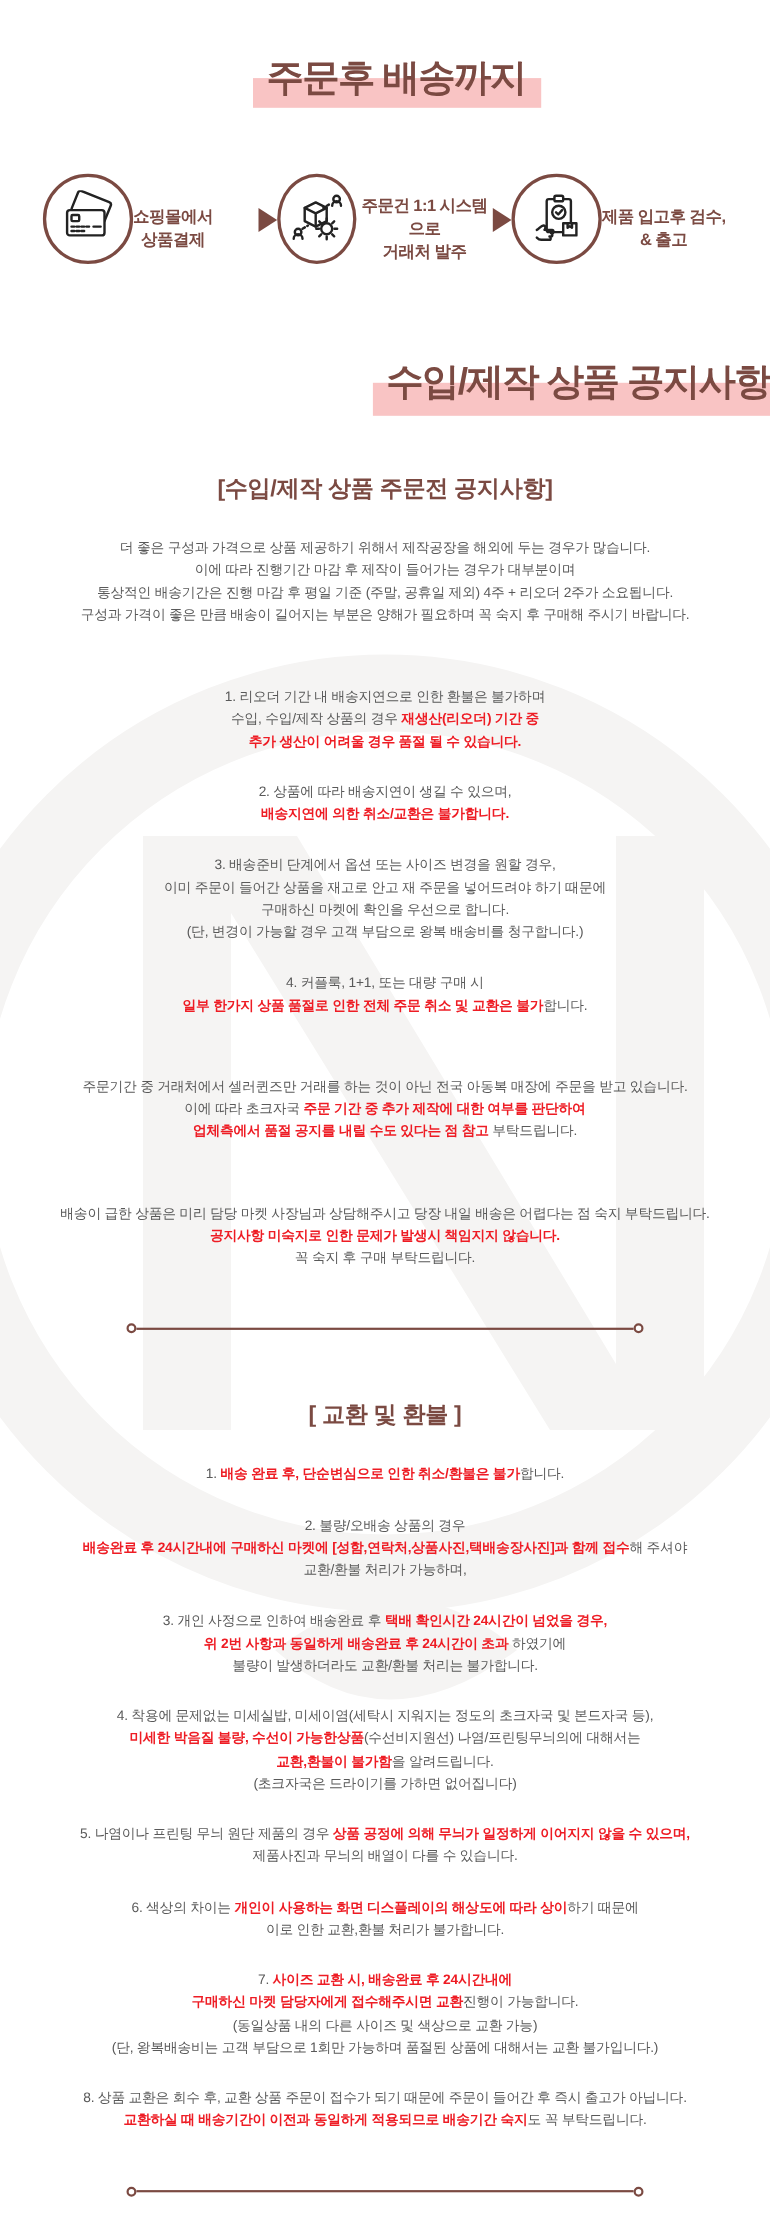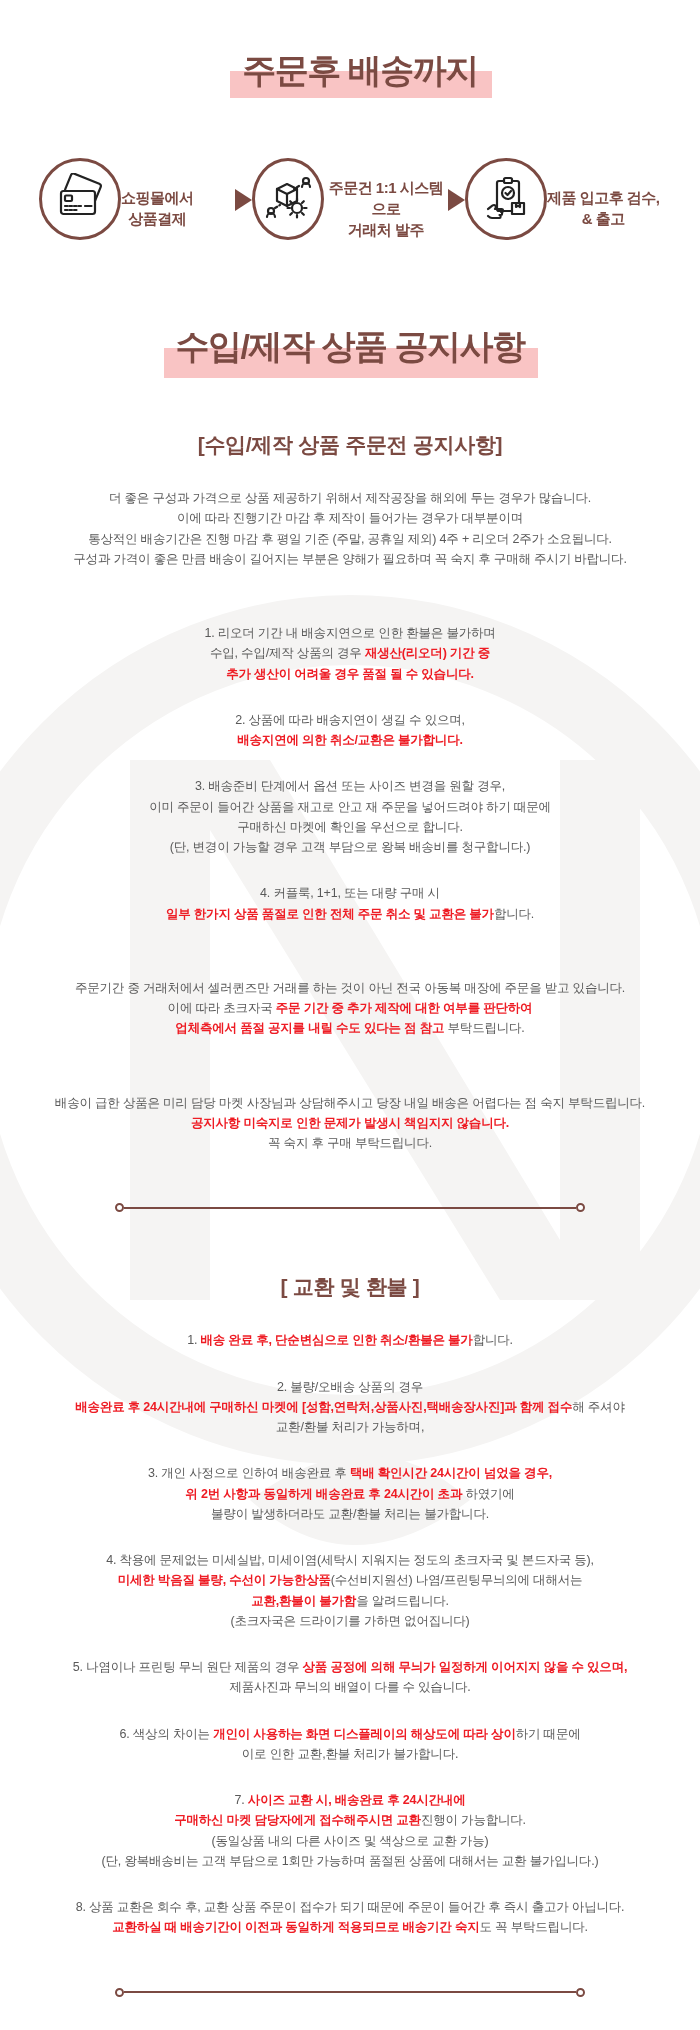--- a/index.html
+++ b/index.html
@@ -13,21 +13,21 @@
   *{box-sizing:border-box;}
   html,body{margin:0;padding:0;background:#ffffff;}
   body{font-family:"Liberation Sans","DejaVu Sans",sans-serif;}
   .canvas{position:relative;width:700px;min-height:2030px;margin:0 auto;background:#fff;overflow:hidden;}
   
   .wm{position:absolute;inset:0;z-index:0;pointer-events:none;}
   
   .content{position:relative;z-index:1;}
 
   .main-title{padding-top:48px;text-align:center;padding-left:20px;}
-  .notice-title{margin-top:84px;text-align:center;}
+  .notice-title{margin-top:84px;text-align:right;}
   .hl-wrap{position:relative;display:inline-block;}
   .hl-bar{position:absolute;left:-12px;right:-14px;bottom:-4px;height:27px;background:var(--pink);z-index:0;}
   .hl-text{position:relative;z-index:1;font-size:34px;font-weight:800;color:var(--maroon);letter-spacing:-1.5px;white-space:nowrap;}
 
   .steps{display:flex;justify-content:center;align-items:flex-start;margin-top:64px;}
   .step{width:196px;display:flex;flex-direction:row;align-items:center;}
   .step-circle{width:82px;height:82px;border:3px solid var(--maroon);border-radius:50%;background:#fff;display:flex;align-items:center;justify-content:center;}
   .step-label{margin-top:18px;text-align:center;color:var(--maroon);font-weight:700;font-size:15px;line-height:1.4;letter-spacing:-0.5px;}
   .arrow{width:0;height:0;border-top:11px solid transparent;border-bottom:11px solid transparent;border-left:17px solid var(--maroon);margin-top:31px;}
 

